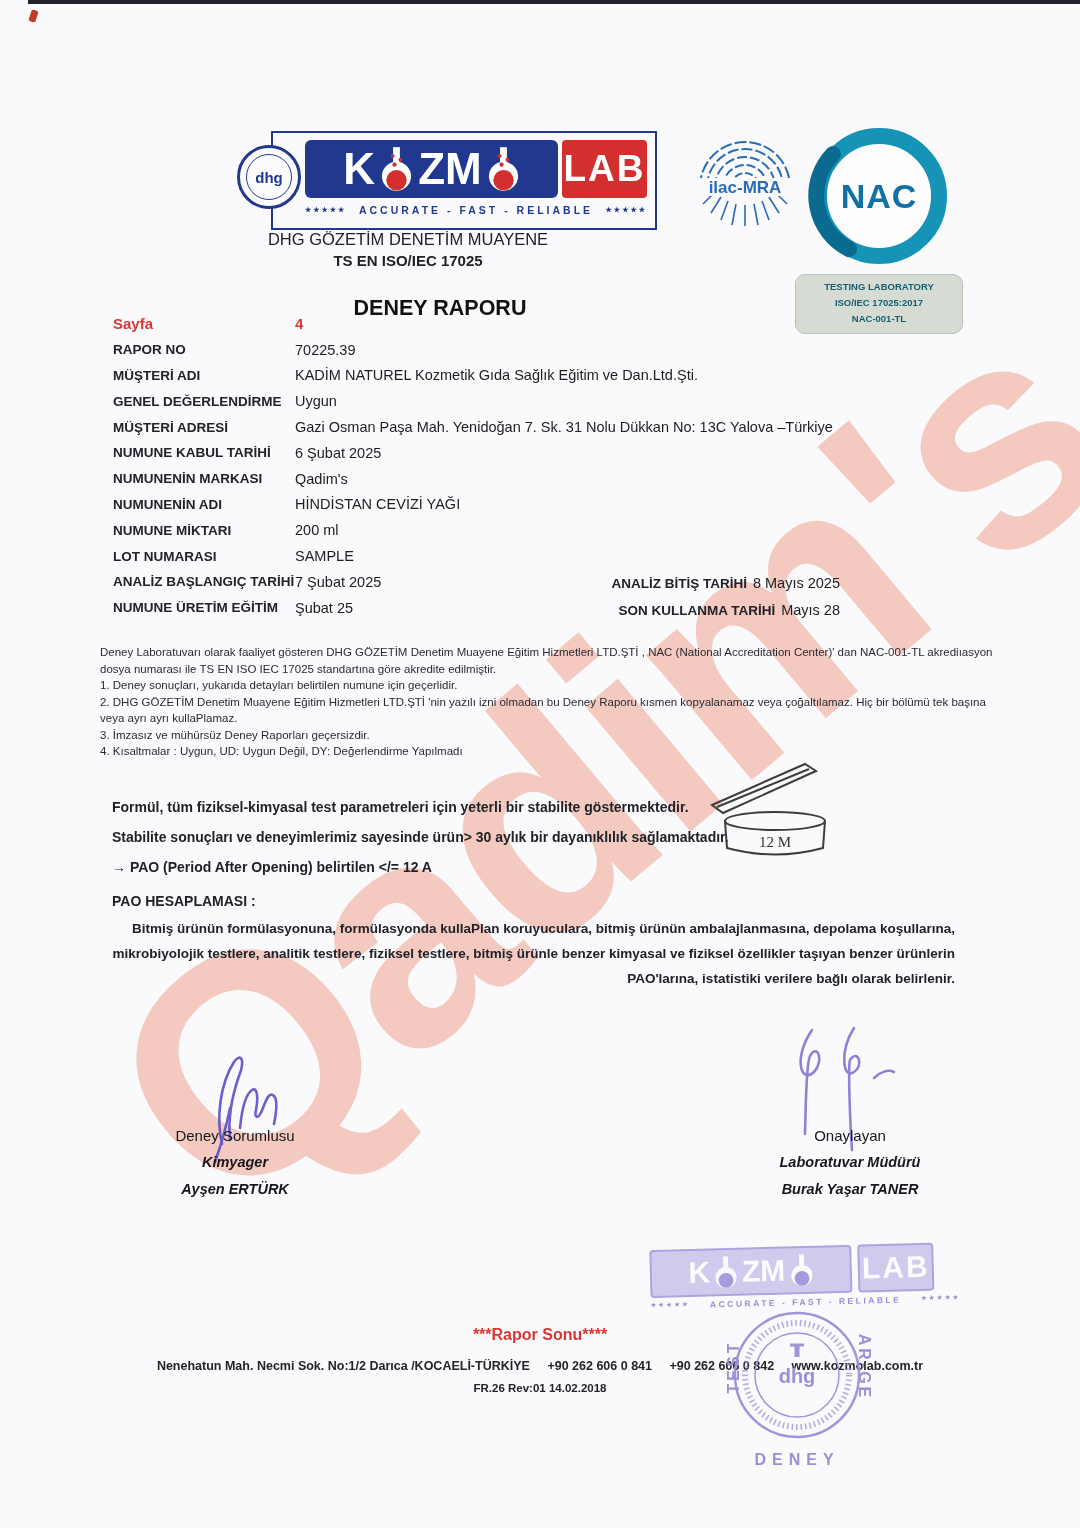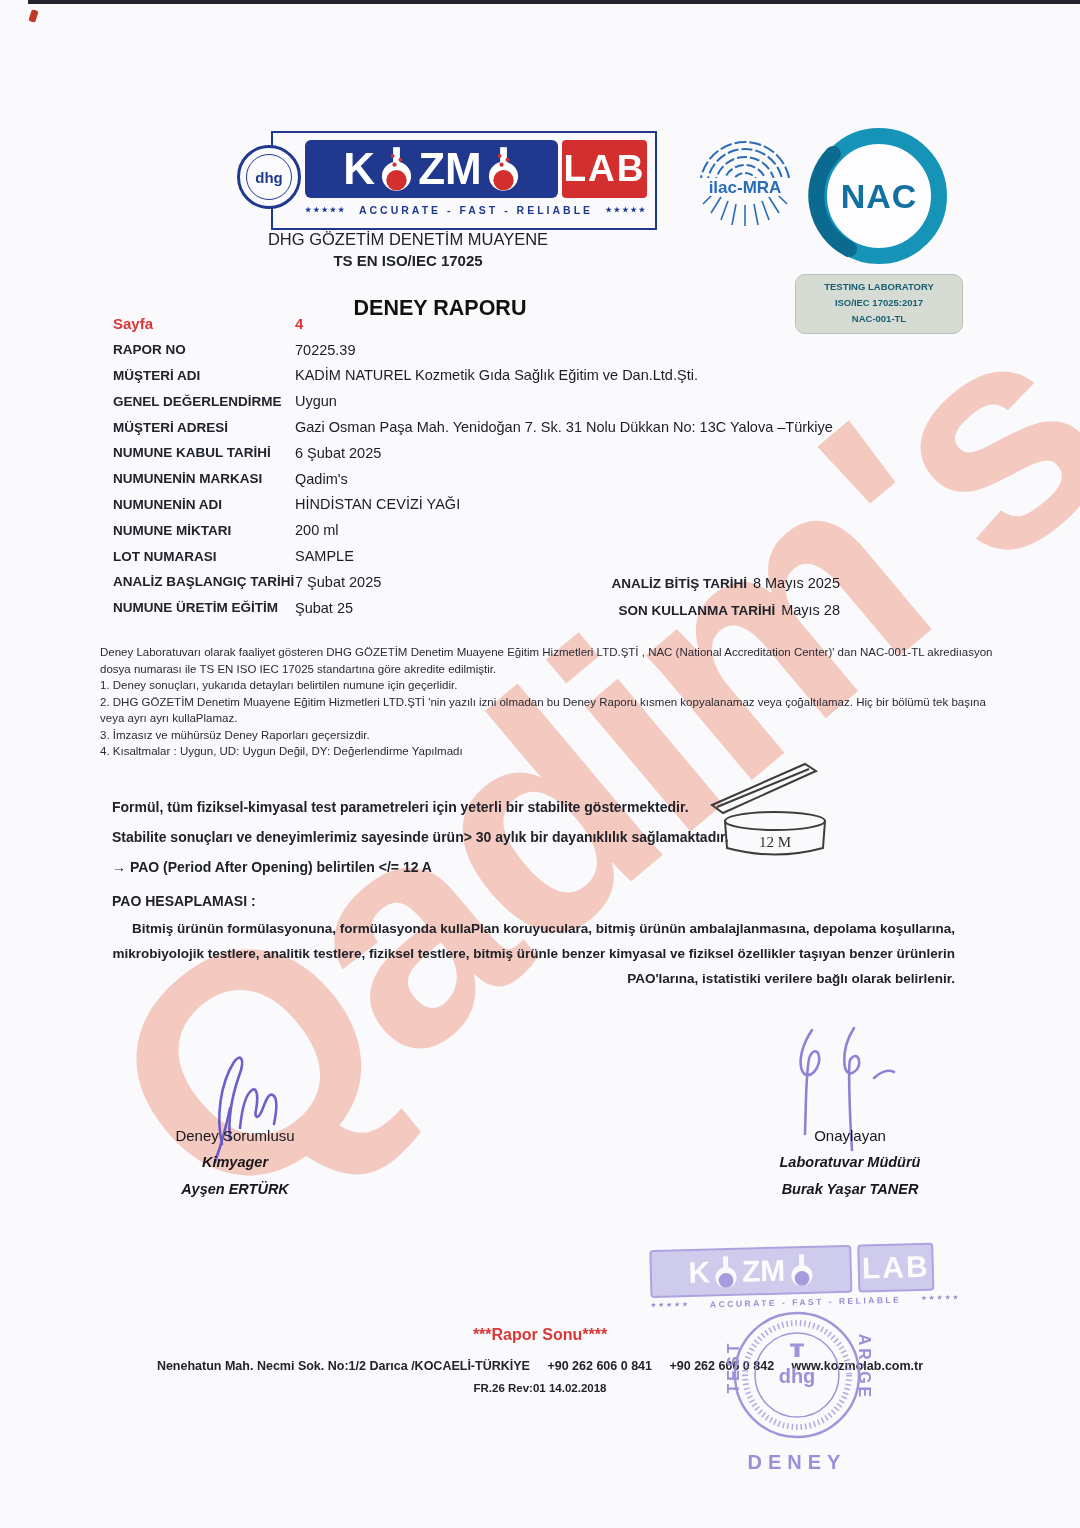--- a/index.html
+++ b/index.html
@@ -125,21 +125,21 @@
     font-size:12.5px; font-weight:600; color:#23232b; z-index:2; white-space:nowrap; }
   .footer-address span { margin:16px 7px; }
   .footer-ref { position:absolute; left:0; top:1382px; width:100%; text-align:center;
     font-size:11.5px; font-weight:600; color:#23232b; z-index:2; }
 
   .round-stamp { position:absolute; left:722px; top:1303px; width:150px; height:176px; color:#9b90d8; z-index:3; }
   .round-stamp .vert { position:absolute; font-weight:700; font-size:16px; letter-spacing:3px; width:100px; text-align:center; }
   .round-stamp .test { left:-38px; top:55px; transform:rotate(-90deg); }
   .round-stamp .arge { left:92px; top:55px; transform:rotate(90deg); }
   .round-stamp .deney { position:absolute; top:148px; width:150px; text-align:center;
-    font-size:20px; font-weight:700; letter-spacing:6px; }
+    font-size:16px; font-weight:700; letter-spacing:6px; }
 </style>
 </head>
 <body>
 
 <div class="page">
 
   <div class="scan-edge"></div>
   <div class="artifact-dot"></div>
 
   <div class="watermark">Qadim's</div>

